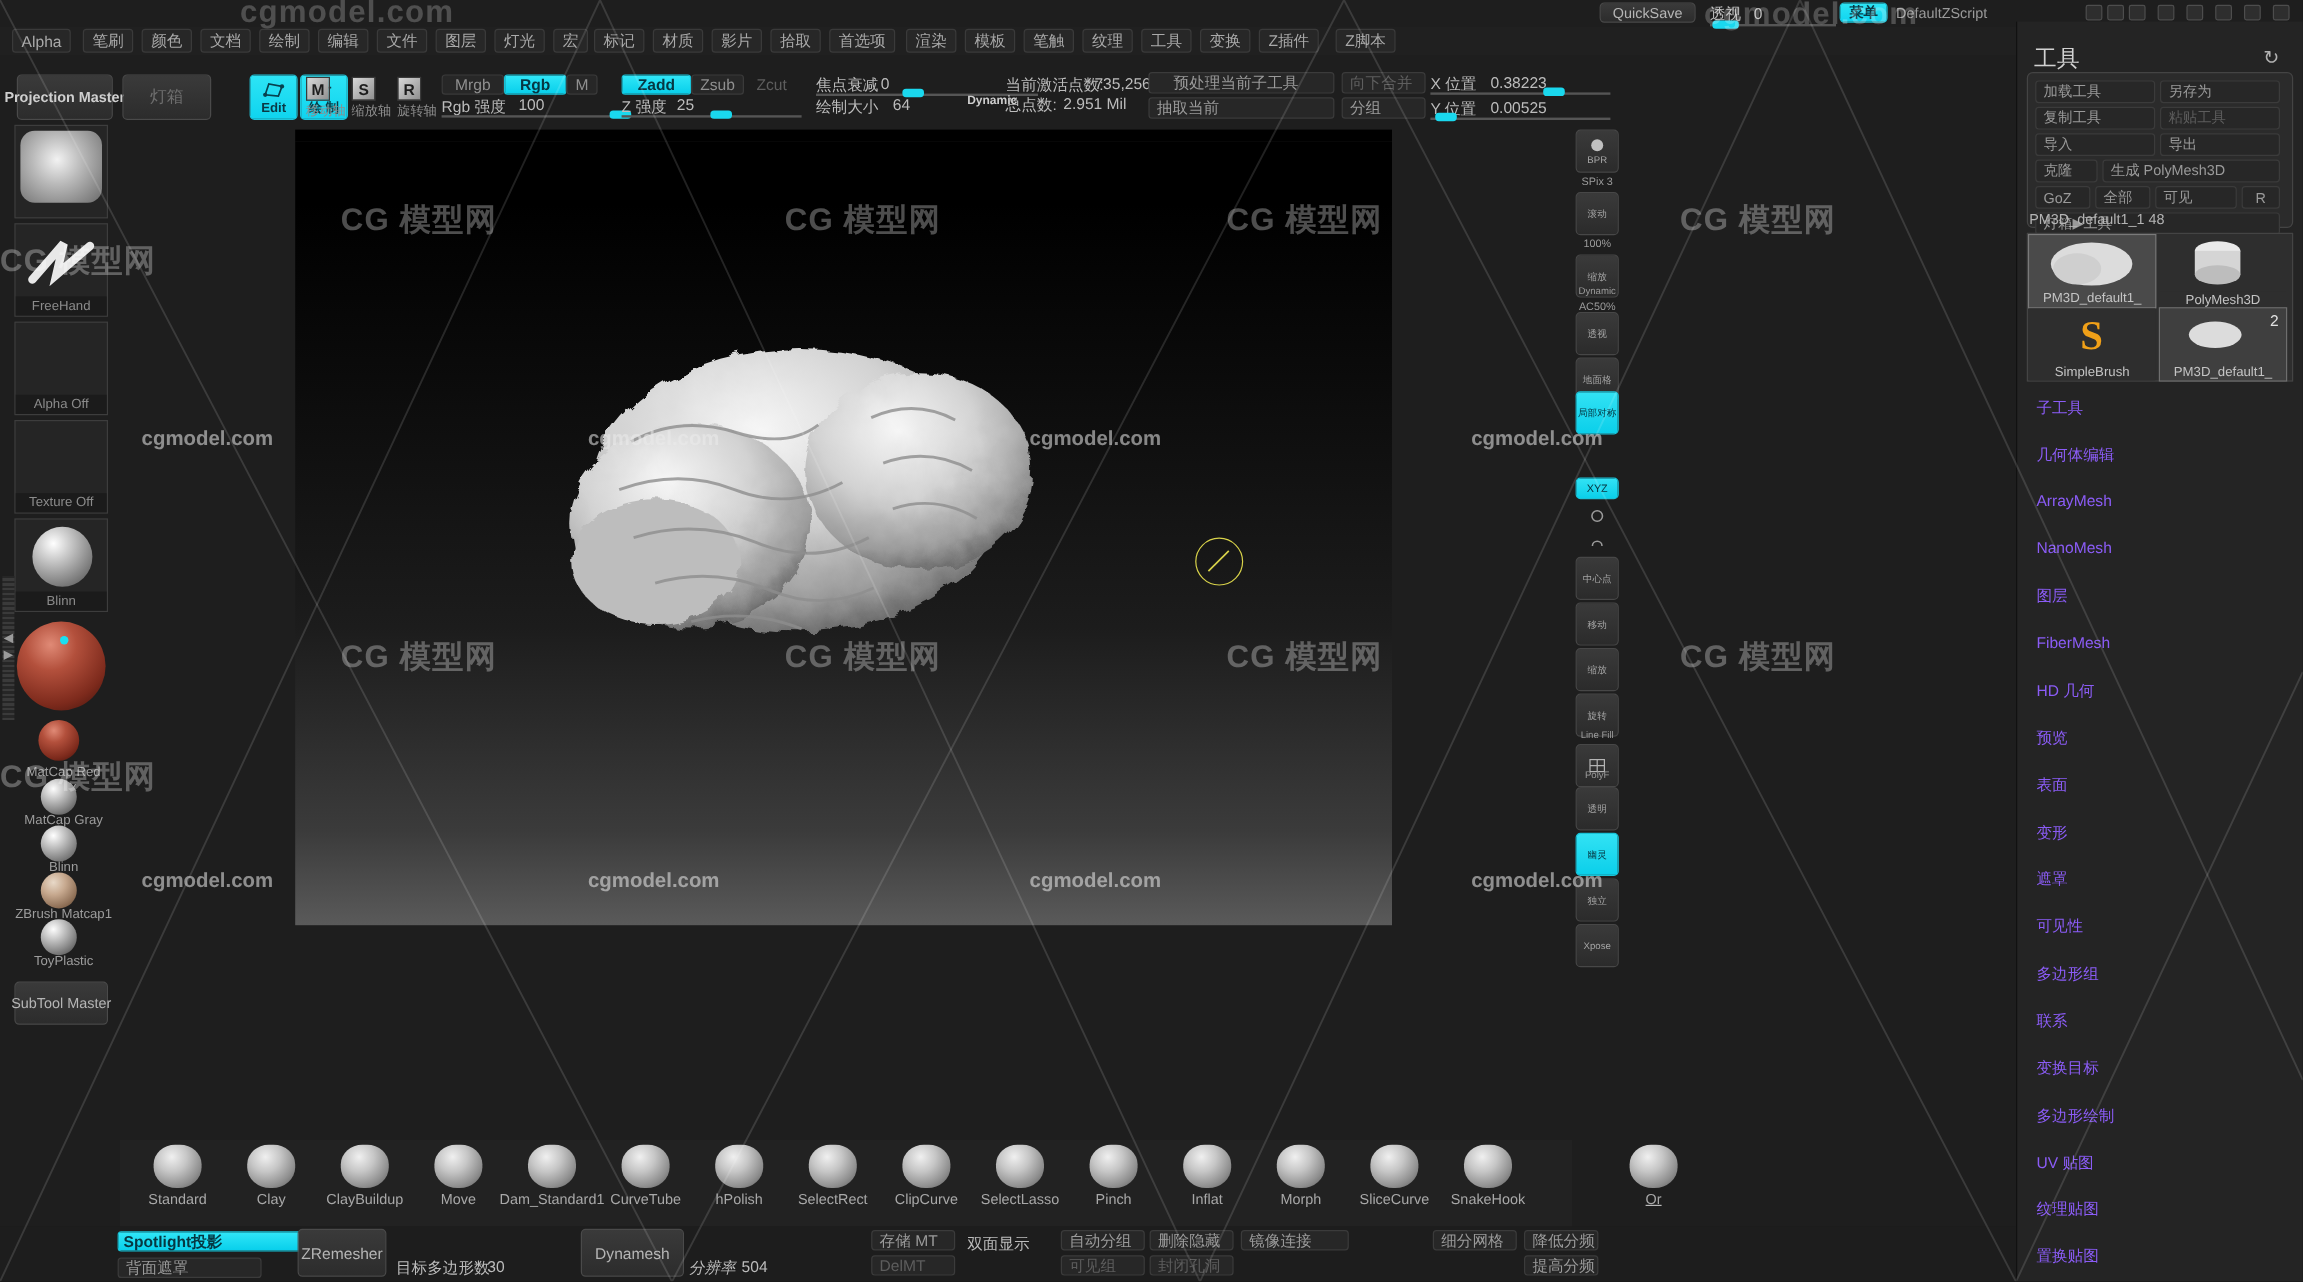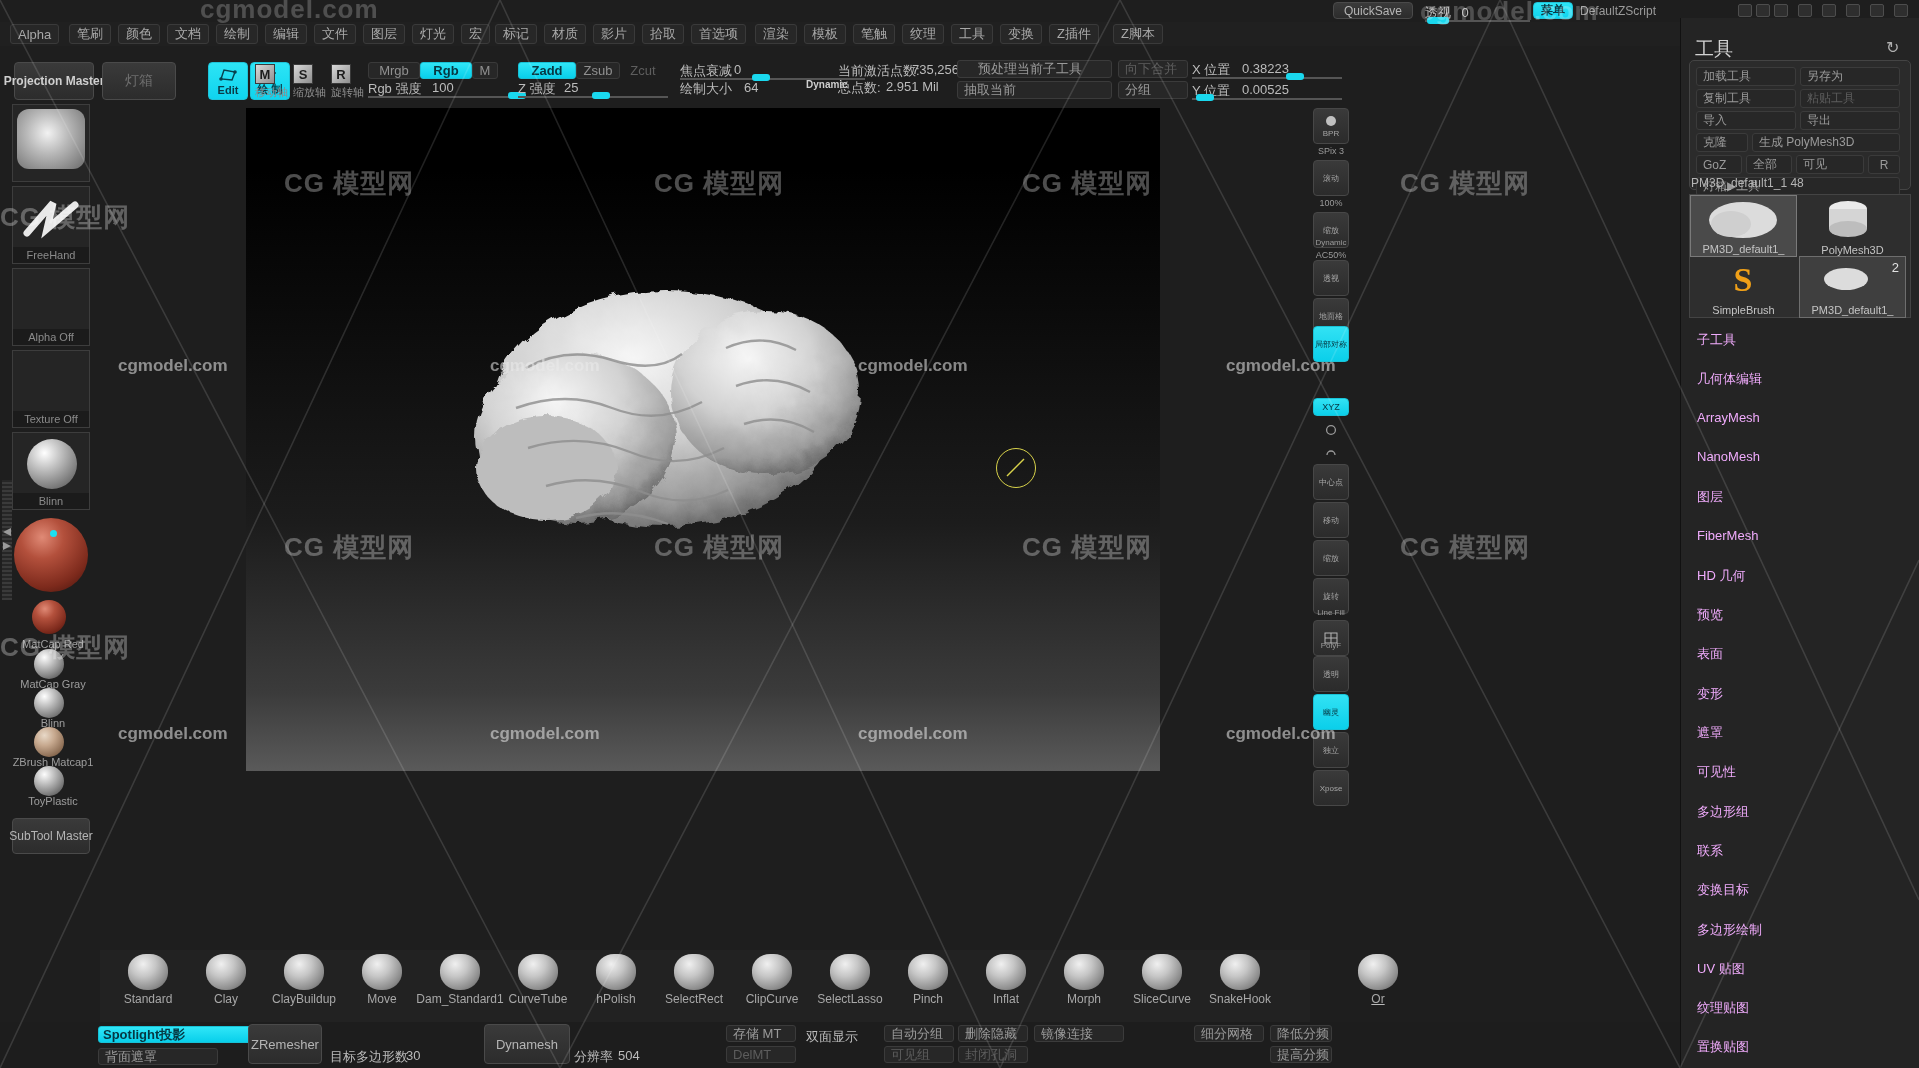--- a/index.html
+++ b/index.html
@@ -130,21 +130,21 @@
   #rp-refresh{ position:absolute; left:205px; top:20px; font-size:16px; color:#b0b0b0; }
   #rp-box { position:absolute; left:8px; top:42px; width:222px; height:130px;
      background:#2b2b2b; border:1px solid #444; border-radius:5px; }
   .rp-btn { position:absolute; height:19px; font-size:12px; }
   #rp-thumbs { position:absolute; left:8px; top:176px; width:222px; height:124px;
      background:#2e2e2e; border:1px solid #444; }
   .thumb { position:absolute; width:105px; height:60px; background:#3a3a3a; }
   .thumb.sel { background:#4a4a4a; outline:1px solid #7a7a7a; }
   .thumb .tn { position:absolute; left:0; bottom:1px; width:100%; text-align:center;
      font-size:11px; color:#c4c4c4; }
-  .rp-item { position:absolute; left:16px; font-size:13px; color:#f0abfc; }
+  .rp-item { position:absolute; left:16px; font-size:13px; color:#8b5cf6; }
 
   
   .wm { position:absolute; color:rgba(255,255,255,0.30); font-weight:bold; pointer-events:none; }
   .wm-cg { font-size:26px; letter-spacing:1px; }
   .wm-txt{ font-size:17px; color:rgba(235,235,235,0.55); }
   .wm-diag { position:absolute; pointer-events:none; }
 </style>
 </head>
 <body>
 
@@ -515,21 +515,21 @@
 
   <div id="bottombar">
     <div class="modebtn on" style="left:98px; top:4px; width:155px; height:17px; justify-content:flex-start; padding-left:4px;">Spotlight投影</div>
     <div class="flat" style="position:absolute; left:98px; top:26px; width:120px; height:17px;">背面遮罩</div>
 
     <div class="btn" style="position:absolute; left:248px; top:2px; width:74px; height:40px; font-size:13px;">ZRemesher</div>
     <div class="lbl" style="position:absolute; left:330px; top:26px;">目标多边形数</div>
     <div class="lbl" style="position:absolute; left:406px; top:26px;">30</div>
 
     <div class="btn" style="position:absolute; left:484px; top:2px; width:86px; height:40px; font-size:13px;">Dynamesh</div>
-    <div class="lbl" style="position:absolute; left:574px; top:26px;">分辨率</div>
+    <div class="lbl" style="position:absolute; left:574px; top:26px;font-style:italic;">分辨率</div>
     <div class="lbl" style="position:absolute; left:618px; top:26px;">504</div>
 
     <div class="flat" style="position:absolute; left:726px; top:3px; width:70px; height:17px;">存储 MT</div>
     <div class="flat dim" style="position:absolute; left:726px; top:24px; width:70px; height:17px; color:#5d5d5d;">DelMT</div>
     <div class="lbl" style="position:absolute; left:806px; top:6px;">双面显示</div>
 
     <div class="flat" style="position:absolute; left:884px; top:3px; width:70px; height:17px;">自动分组</div>
     <div class="flat dim" style="position:absolute; left:884px; top:24px; width:70px; height:17px; color:#5d5d5d;">可见组</div>
     <div class="flat" style="position:absolute; left:958px; top:3px; width:70px; height:17px;">删除隐藏</div>
     <div class="flat dim" style="position:absolute; left:958px; top:24px; width:70px; height:17px; color:#5d5d5d;">封闭孔洞</div>

